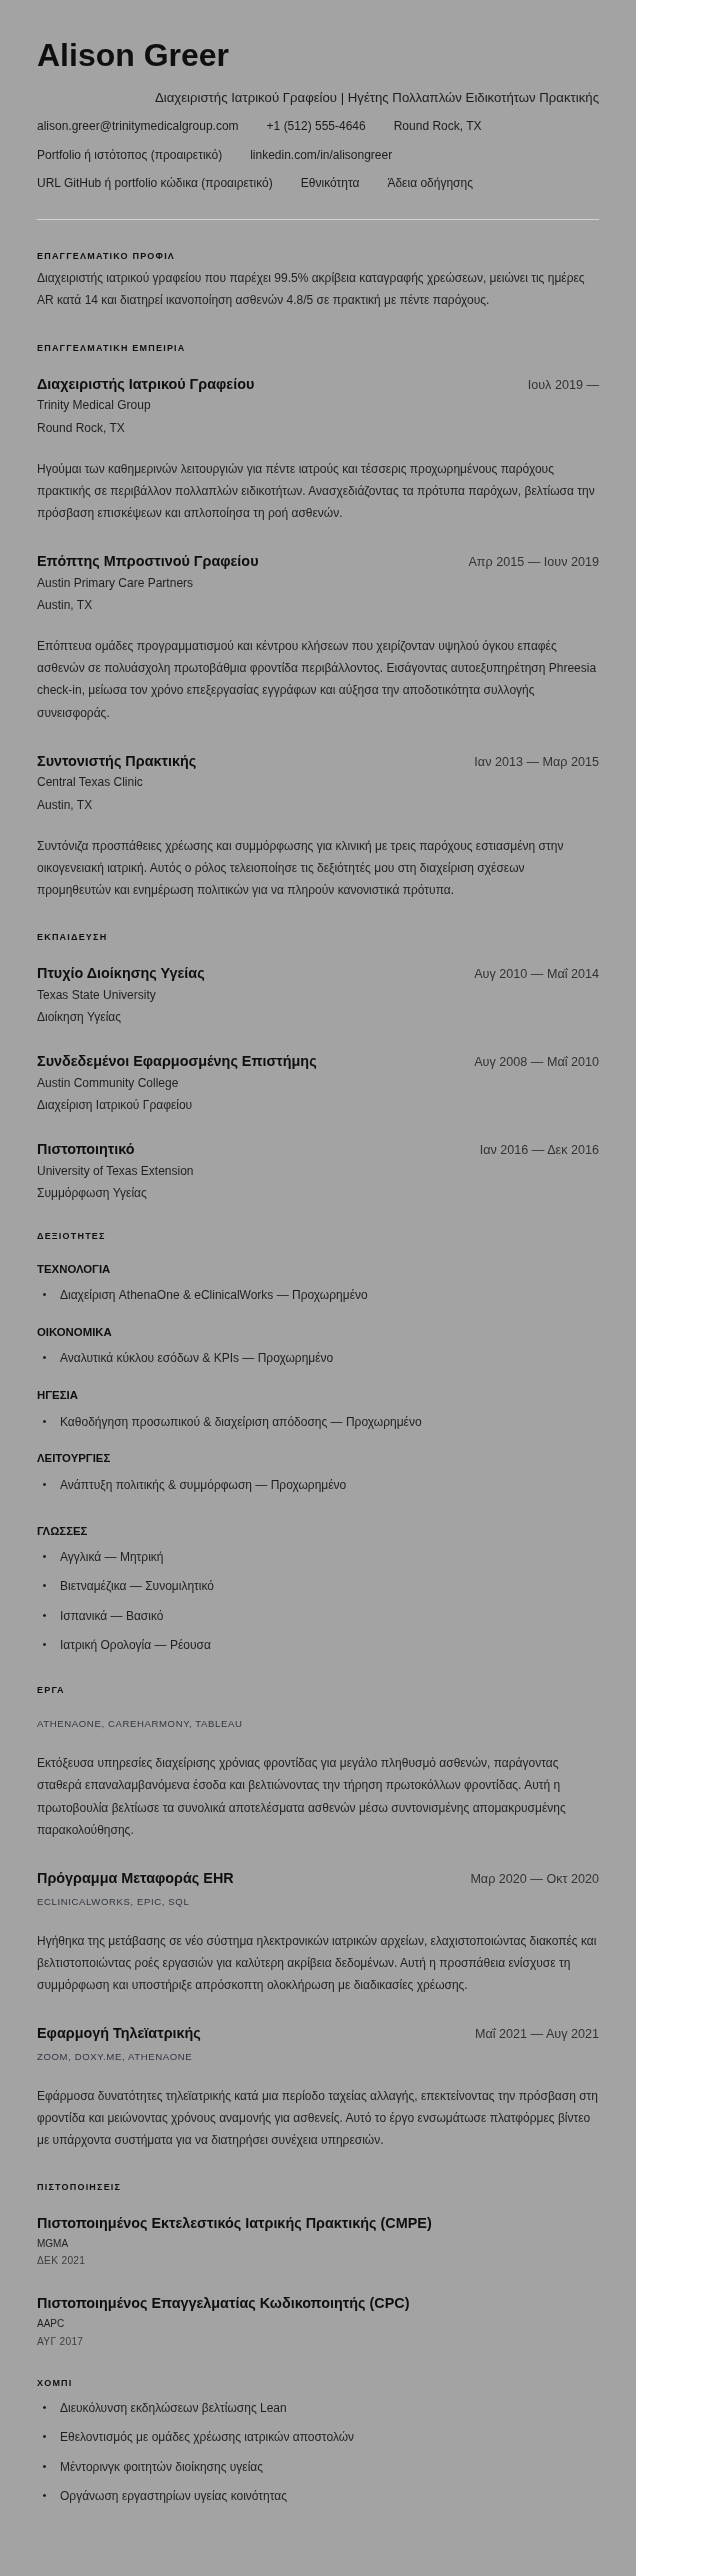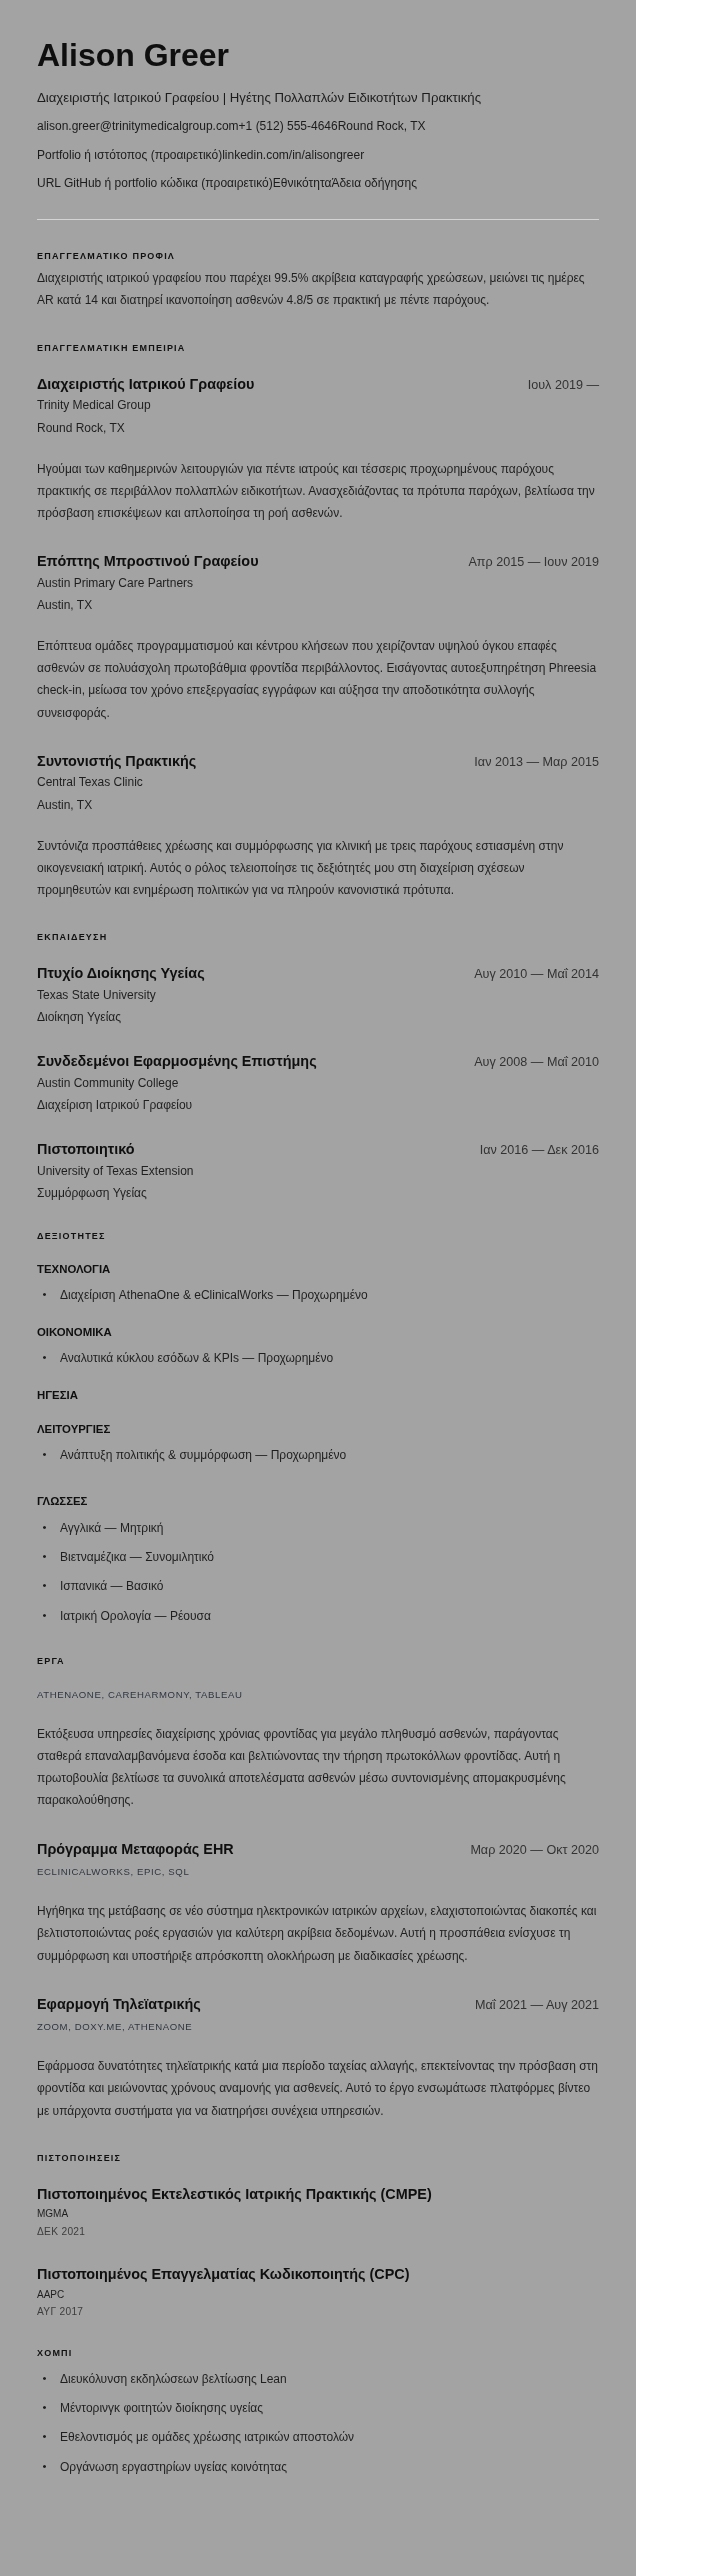--- a/index.html
+++ b/index.html
@@ -16,24 +16,26 @@
     font-size: 32px;
     font-weight: 700;
     color: #0f0f0f;
     line-height: 1.05;
     margin-top: 2.4px;
   }
   .subtitle {
     font-size: 13.2px;
     margin-top: 17px;
     color: #1c1c1c;
+    text-align: right;
   }
   .contact-row {
     display: flex;
     flex-wrap: wrap;
+    gap: 28px;
     font-size: 12px;
     margin-top: 14.4px;
     color: #1c1c1c;
   }
   .divider {
     border: none;
     border-top: 1.2px solid #d4d4d4;
     margin: 29px 0 0 0;
   }
   .section { margin-top: 31px; }
@@ -210,20 +212,21 @@
     <div class="skill-group">
       <div class="skill-group-title">ΤΕΧΝΟΛΟΓΙΑ</div>
       <div class="bullet">Διαχείριση AthenaOne &amp; eClinicalWorks — Προχωρημένο</div>
     </div>
     <div class="skill-group">
       <div class="skill-group-title">ΟΙΚΟΝΟΜΙΚΑ</div>
       <div class="bullet">Αναλυτικά κύκλου εσόδων &amp; KPIs — Προχωρημένο</div>
     </div>
     <div class="skill-group">
       <div class="skill-group-title">ΗΓΕΣΙΑ</div>
+      <div class="bullet">Καθοδήγηση προσωπικού &amp; διαχείριση απόδοσης — Προχωρημένο</div>
     </div>
     <div class="skill-group">
       <div class="skill-group-title">ΛΕΙΤΟΥΡΓΙΕΣ</div>
       <div class="bullet">Ανάπτυξη πολιτικής &amp; συμμόρφωση — Προχωρημένο</div>
     </div>
   </div>
 
   <div class="section">
     <div class="skill-group-title">ΓΛΩΣΣΕΣ</div>
     <div style="margin-top:6px">
@@ -274,20 +277,20 @@
       <div class="entry-title">Πιστοποιημένος Επαγγελματίας Κωδικοποιητής (CPC)</div>
       <div class="cert-issuer">AAPC</div>
       <div class="cert-date">ΑΥΓ 2017</div>
     </div>
   </div>
 
   <div class="section">
     <div class="section-label">ΧΟΜΠΙ</div>
     <div style="margin-top:8.4px">
       <div class="bullet">Διευκόλυνση εκδηλώσεων βελτίωσης Lean</div>
+      <div class="bullet">Εθελοντισμός με ομάδες χρέωσης ιατρικών αποστολών</div>
       <div class="bullet">Μέντορινγκ φοιτητών διοίκησης υγείας</div>
-      <div class="bullet">Εθελοντισμός με ομάδες χρέωσης ιατρικών αποστολών</div>
       <div class="bullet">Οργάνωση εργαστηρίων υγείας κοινότητας</div>
     </div>
   </div>
 
 </div>
 
 
 </body></html>

